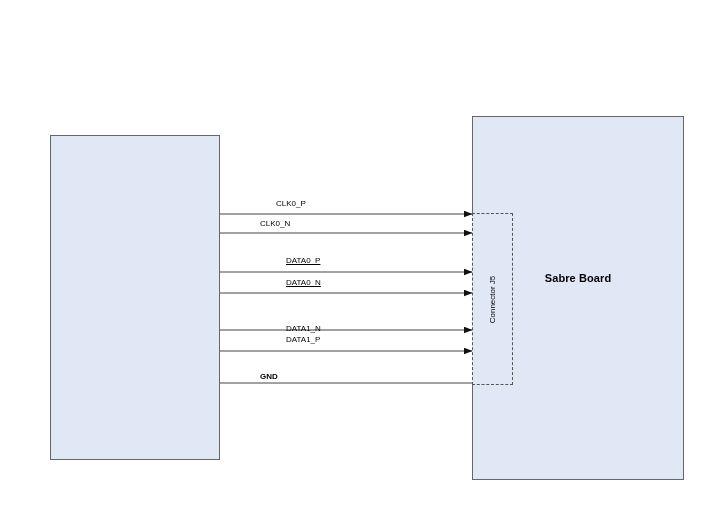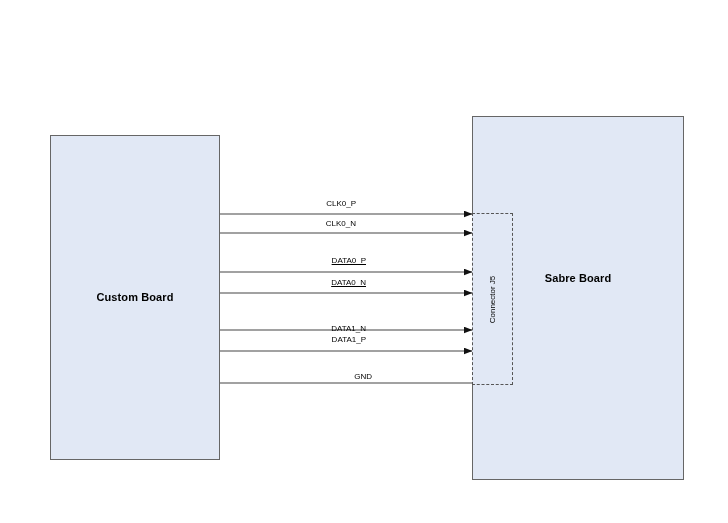--- a/index.html
+++ b/index.html
@@ -85,39 +85,38 @@
     color: #000000;
     white-space: nowrap;
     transform: rotate(-90deg);
     transform-origin: center center;
   }
   .signal-label {
     position: absolute;
     font-size: 8px;
     color: #000000;
     white-space: nowrap;
-    text-align: right;
+    text-align: left;
   }
   #svg-wires {
     position: absolute;
     left: 0;
     top: 0;
     width: 728px;
     height: 523px;
     pointer-events: none;
   }
 </style>
 </head>
 <body>
 
 <div id="diagram-canvas">
 
   <div class="block-box" id="custom-board-box"></div>
 
-  <div class="block-label" id="custom-board-label">Custom Board</div>
 
   <div class="block-box" id="sabre-board-box"></div>
 
   <div class="block-label" id="sabre-board-label">Sabre Board</div>
 
   <svg id="svg-wires" viewBox="0 0 728 523" xmlns="http://www.w3.org/2000/svg">
     <defs>
       <marker id="wire-arrowhead" markerWidth="9" markerHeight="7" refX="8.5" refY="3.5" orient="auto" markerUnits="userSpaceOnUse">
         <polygon points="0 0, 9 3.5, 0 7" fill="#111111"></polygon>
       </marker>
@@ -134,21 +133,21 @@
   </svg>
 
   <div id="connector-box"></div>
 
   <div id="connector-label-wrap">
     <span id="connector-label">Connector J5</span>
   </div>
 
   <div id="signal-labels">
       <div class="signal-label" style="left: 276px; top: 199px; width: 80px;">CLK0_P</div>
-      <div class="signal-label" style="left: 276px; top: 219px; width: 80px;">CLK0_N</div>
+      <div class="signal-label" style="left: 260px; top: 219px; width: 80px;">CLK0_N</div>
       <div class="signal-label" style="left: 286px; top: 256px; width: 80px; text-decoration: underline;">DATA0_P</div>
       <div class="signal-label" style="left: 286px; top: 278px; width: 80px; text-decoration: underline;">DATA0_N</div>
       <div class="signal-label" style="left: 286px; top: 315px; width: 80px; margin-top: 20px;">DATA1_P</div>
       <div class="signal-label" style="left: 286px; top: 324px; width: 80px;">DATA1_N</div>
-      <div class="signal-label" style="left: 292px; top: 372px; width: 80px;">GND</div>
+      <div class="signal-label" style="left: 260px; top: 372px; width: 80px; font-weight: bold;">GND</div>
     </div>
 
 </div>
 
 </body></html>

